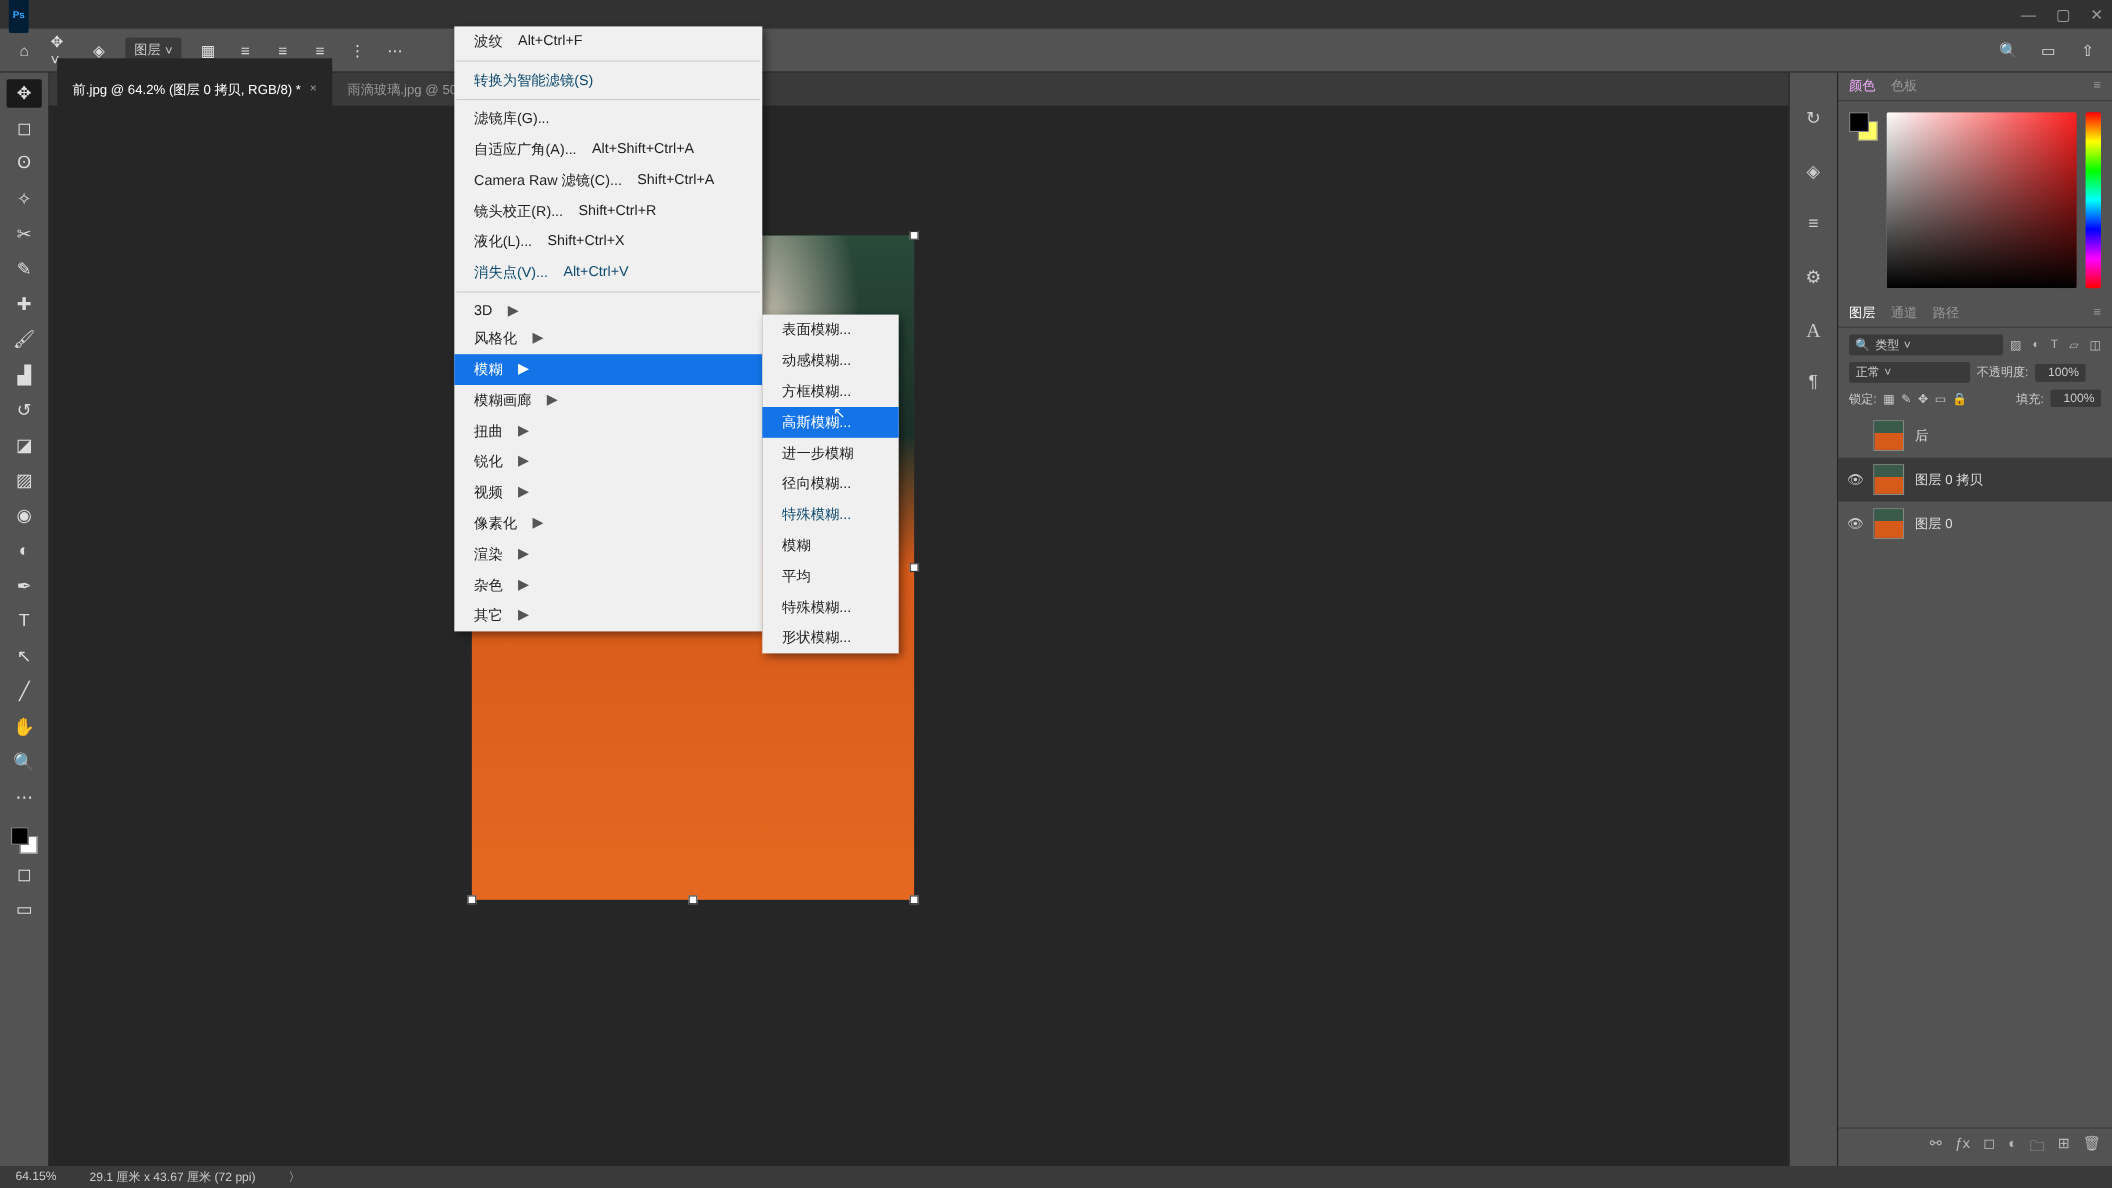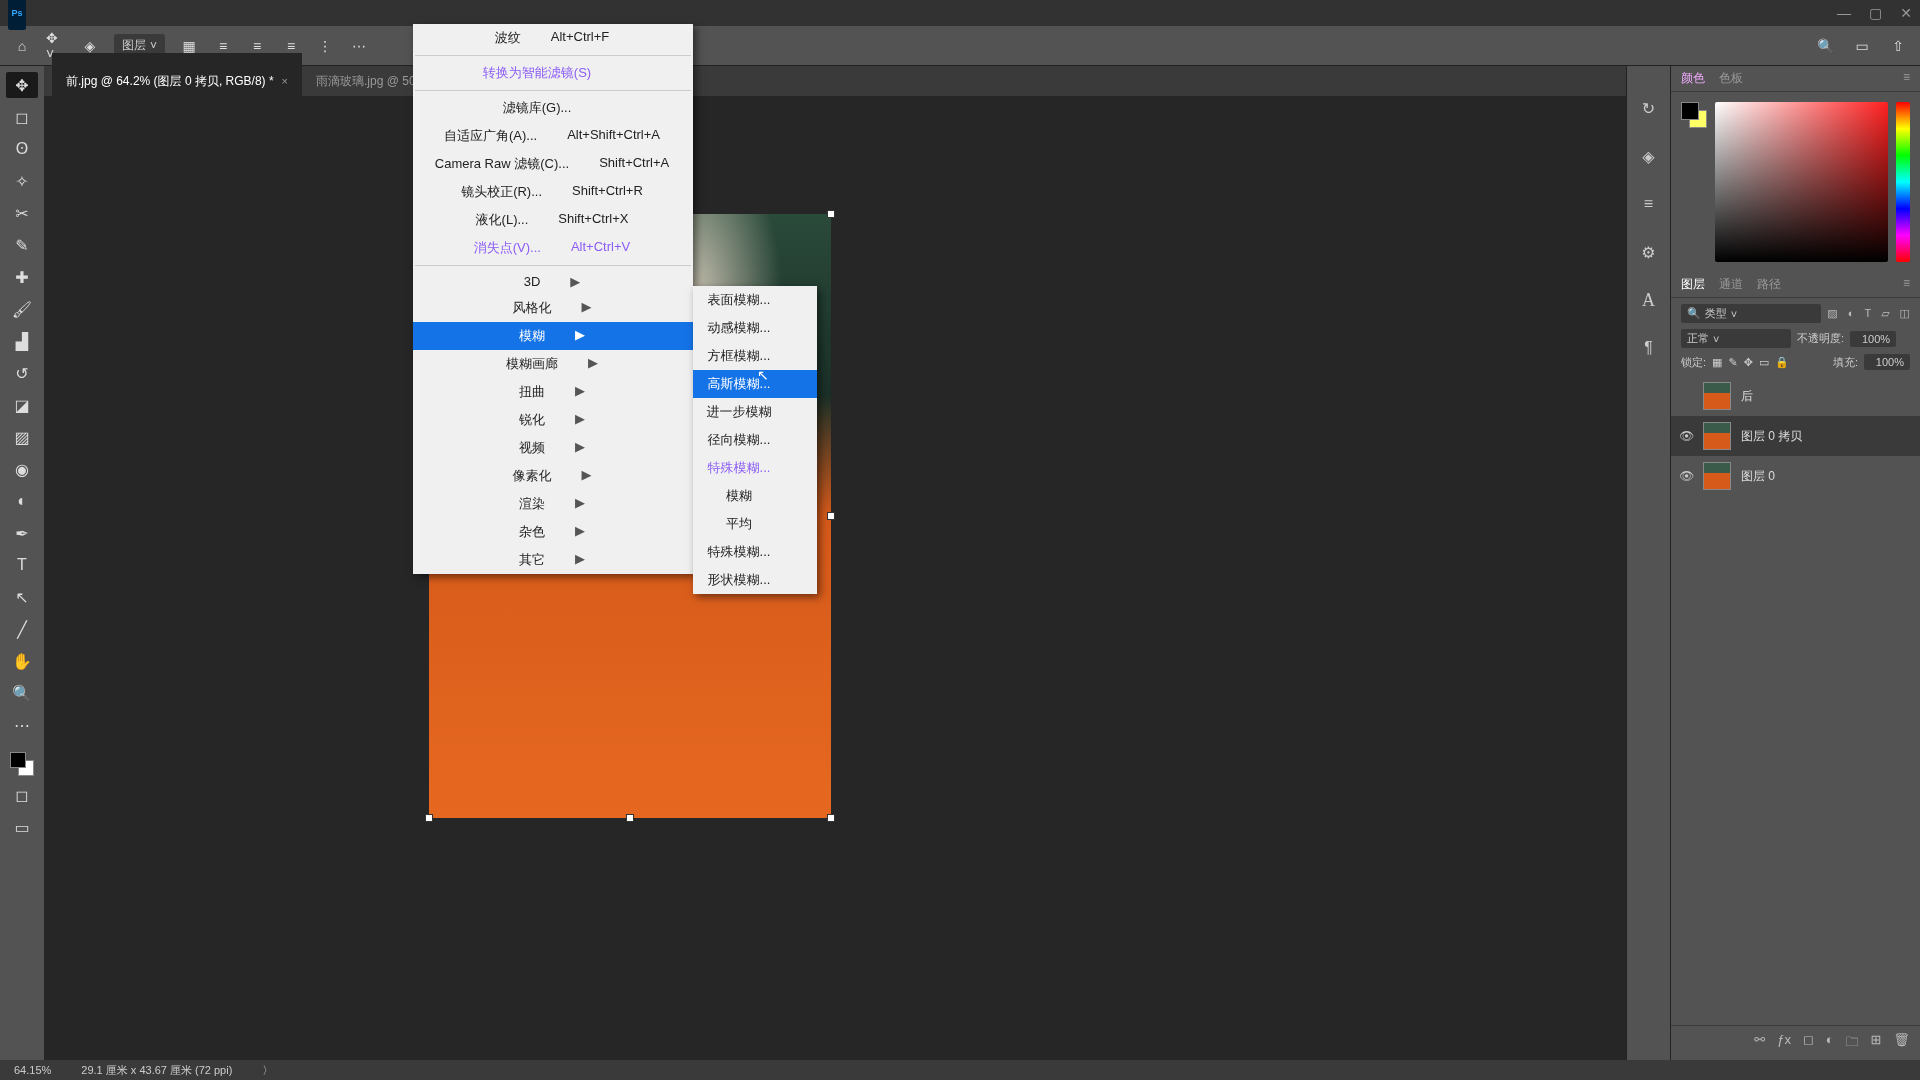--- a/index.html
+++ b/index.html
@@ -55,22 +55,22 @@
 .layer-list{flex:1;overflow:auto}
 .layer{display:flex;align-items:center;padding:6px 8px;gap:10px;font-size:12px;color:#ddd}
 .layer.active{background:#3a3a3a}
 .eye{width:14px;text-align:center;color:#ccc}
 .thumb{width:28px;height:28px;background:#2a4a3a;border:1px solid #888;position:relative;overflow:hidden}
 .thumb::after{content:"";position:absolute;inset:0;background:linear-gradient(180deg,#3a5a4a 0 40%,#d65a1a 40% 100%)}
 .layer-footer{display:flex;gap:12px;padding:6px 10px;justify-content:flex-end;color:#bbb;font-size:13px;border-top:1px solid #3a3a3a}
 .statusbar{height:20px;background:#3a3a3a;display:flex;align-items:center;padding:0 14px;gap:30px;font-size:11px;color:#ccc}
 
 .dropdown{position:absolute;background:#f0f0f0;color:#222;box-shadow:3px 3px 8px rgba(0,0,0,.5);font-size:13px;z-index:100}
-.dd-item{padding:5px 20px 5px 18px;display:flex;justify-content:center;gap:30px;white-space:nowrap;cursor:pointer}
-.dd-item.disabled{color:#8b5cf6}
+.dd-item{padding:5px 20px 5px 18px;display:flex;justify-content:flex-start;gap:14px;white-space:nowrap;cursor:pointer}
+.dd-item.disabled{color:#0c4a6e}
 .dd-item.hl{background:#1473e6;color:#fff}
 .dd-item .arrow{color:#555}
 .dd-item.hl .arrow{color:#fff}
 .dd-sep{height:1px;background:#ccc;margin:3px 2px}
 .dd1{left:413px;top:24px;width:280px}
 .dd2{left:693px;top:286px;width:124px}
 .cursor-fake{position:absolute;left:757px;top:367px;font-size:14px;color:#fff;z-index:200;pointer-events:none}
 </style>
 </head>
 <body>

